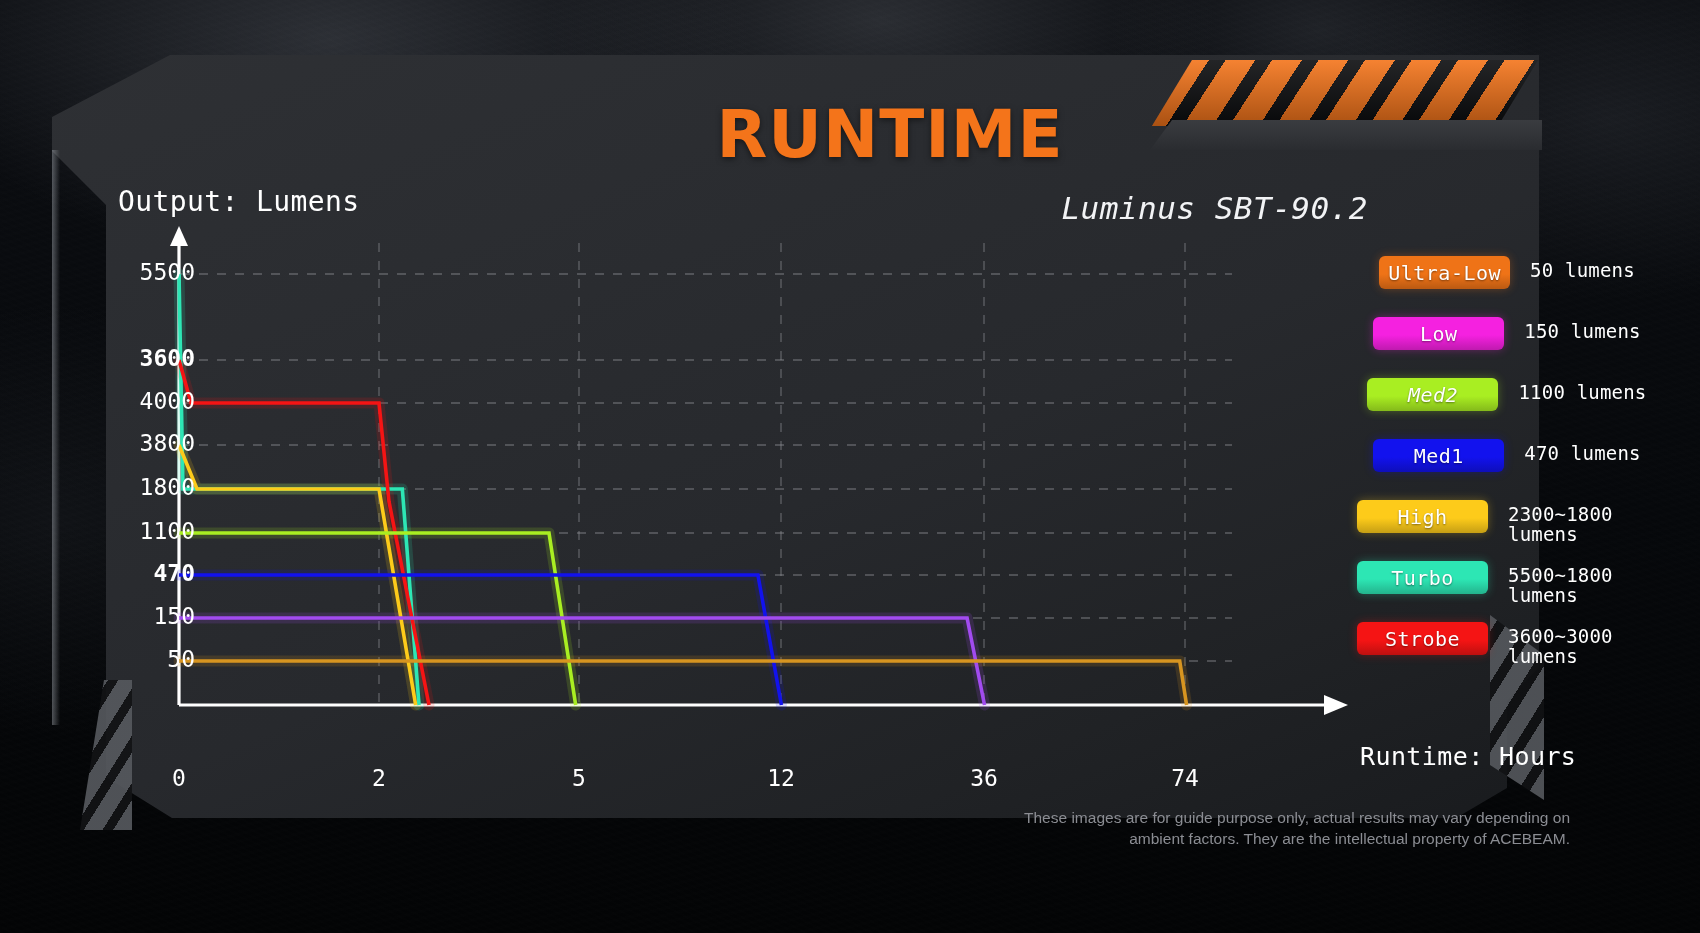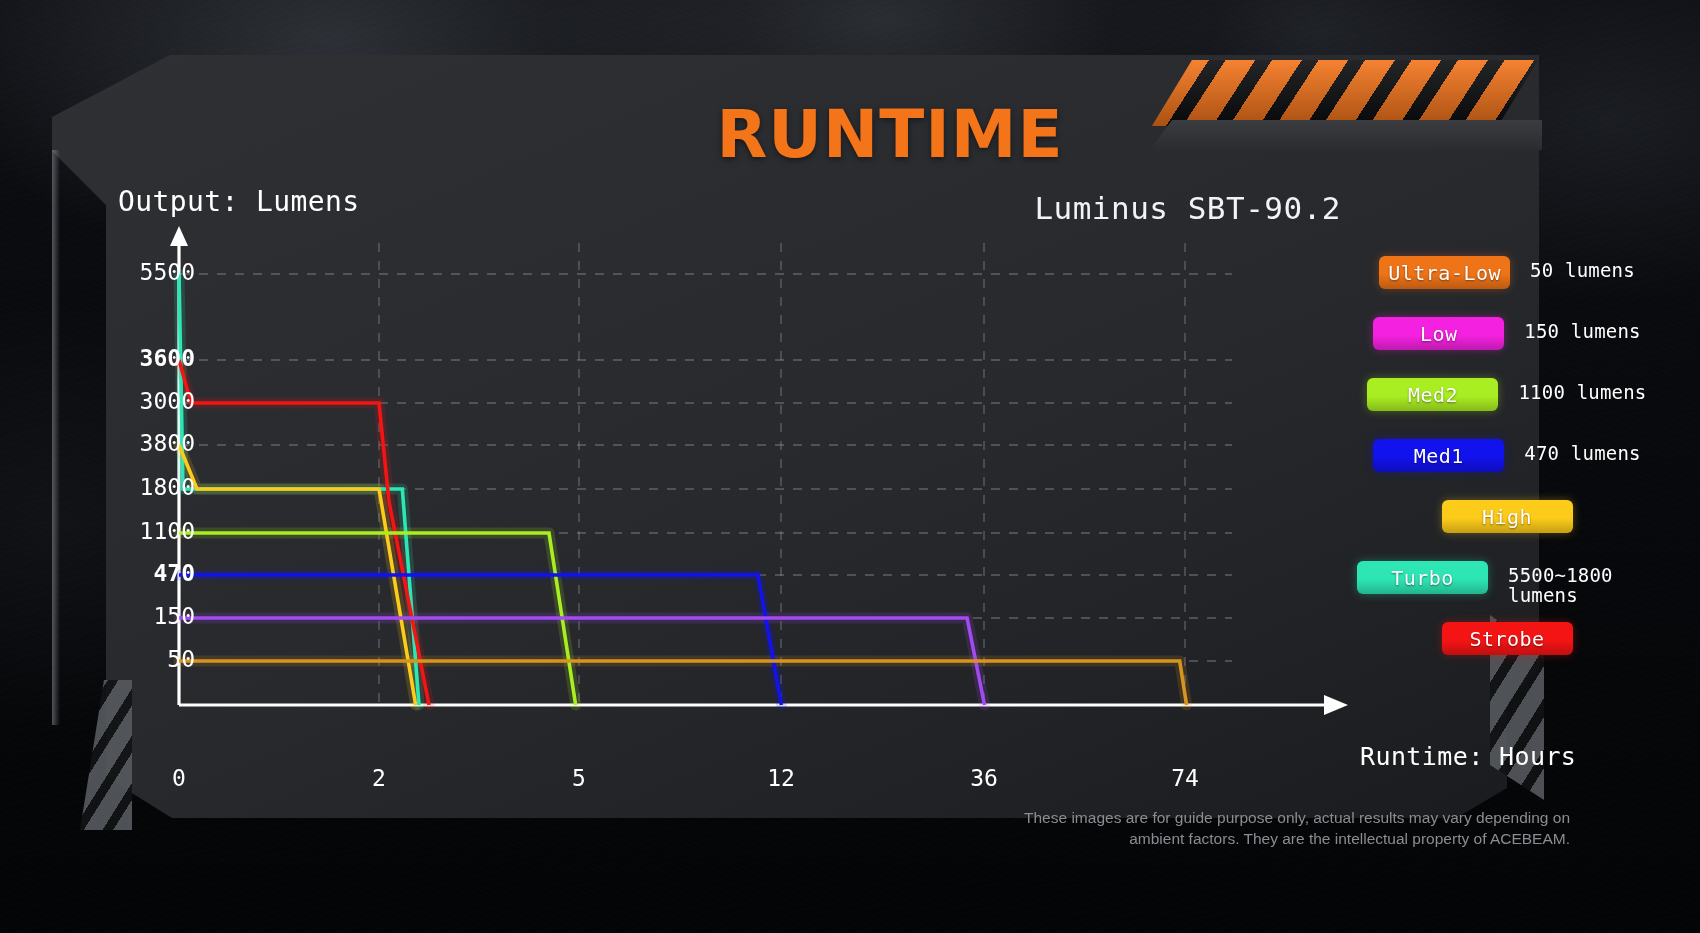--- a/index.html
+++ b/index.html
@@ -84,23 +84,23 @@
   
   #title{
     position:absolute; left:680px; top:96px; width:420px;
     text-align:center;
     font-family:"DejaVu Sans", sans-serif;
     font-weight:bold; font-size:66px; letter-spacing:1px;
     color:#f4741a;
     text-shadow:0 2px 6px rgba(0,0,0,.5);
   }
   #subtitle{
-    position:absolute; left:861px; top:190px; width:480px;
+    position:absolute; left:888px; top:190px; width:480px;
     text-align:right;
-    font-size:31px; color:#f2f3f5; letter-spacing:.5px;
+    font-size:31px; color:#f2f3f5; letter-spacing:.5px;font-style:italic;
   }
   #y-axis-title{
     position:absolute; left:118px; top:185px;
     font-size:28px; color:#ffffff; letter-spacing:.4px;
   }
   #x-axis-title{
     position:absolute; left:1360px; top:742px;
     font-size:25px; color:#ffffff; letter-spacing:.4px;
   }
   
@@ -197,21 +197,21 @@
         <polyline points="179,445 197,489 379,489 415.66666666666663,705" fill="none" stroke="#fdcb1a" stroke-width="3.6" stroke-linejoin="miter" stroke-linecap="butt"></polyline>
         <polyline points="179,533 549,533 575.6666666666667,705" fill="none" stroke="#a9ee22" stroke-width="3.6" stroke-linejoin="miter" stroke-linecap="butt"></polyline>
         <polyline points="179,575 757.9142857142857,575 781.4229166666667,705" fill="none" stroke="#1212ee" stroke-width="3.6" stroke-linejoin="miter" stroke-linecap="butt"></polyline>
         <polyline points="179,618 967.0833333333333,618 984.5289473684211,705" fill="none" stroke="#a24bf0" stroke-width="3.6" stroke-linejoin="miter" stroke-linecap="butt"></polyline>
         <polyline points="179,661 1179.7105263157896,661 1186.586842105263,705" fill="none" stroke="#d79520" stroke-width="3.6" stroke-linejoin="miter" stroke-linecap="butt"></polyline>
       </g>
   </svg>
   <div id="ytick-col">
       <div class="ytick" style="top: 259px;">5500</div>
       <div class="ytick" style="top: 345px; font-weight: bold;">3600</div>
-      <div class="ytick" style="top: 388px;">3000</div>
+      <div class="ytick" style="top: 388px;">4000</div>
       <div class="ytick" style="top: 430px;">3800</div>
       <div class="ytick" style="top: 474px;">1800</div>
       <div class="ytick" style="top: 518px;">1100</div>
       <div class="ytick" style="top: 560px; font-weight: bold;">470</div>
       <div class="ytick" style="top: 603px;">150</div>
       <div class="ytick" style="top: 646px;">50</div>
     </div>
   <div id="xtick-row">
       <div class="xtick" style="left: 139px;">0</div>
       <div class="xtick" style="left: 339px;">2</div>
@@ -225,32 +225,34 @@
 <div id="legend">
     <div class="legend-row">
       <div class="legend-chip" style="background: linear-gradient(rgb(239, 115, 23) 0%, rgb(239, 115, 23) 55%, rgba(0, 0, 0, 0.22) 100%), rgb(239, 115, 23); color: rgb(255, 255, 255); box-shadow: rgba(239, 115, 23, 0.333) 0px 0px 10px;">Ultra-Low</div>
       <div class="legend-val">50 lumens</div>
     </div>
     <div class="legend-row">
       <div class="legend-chip" style="background: linear-gradient(rgb(245, 33, 224) 0%, rgb(245, 33, 224) 55%, rgba(0, 0, 0, 0.22) 100%), rgb(245, 33, 224); color: rgb(255, 255, 255); box-shadow: rgba(245, 33, 224, 0.333) 0px 0px 10px;">Low</div>
       <div class="legend-val">150 lumens</div>
     </div>
     <div class="legend-row">
-      <div class="legend-chip" style="background: linear-gradient(rgb(169, 238, 34) 0%, rgb(169, 238, 34) 55%, rgba(0, 0, 0, 0.22) 100%), rgb(169, 238, 34); color: rgb(255, 255, 255); box-shadow: rgba(169, 238, 34, 0.333) 0px 0px 10px;">Med2</div>
+      <div class="legend-chip" style="background: linear-gradient(rgb(169, 238, 34) 0%, rgb(169, 238, 34) 55%, rgba(0, 0, 0, 0.22) 100%), rgb(169, 238, 34); color: rgb(255, 255, 255); box-shadow: rgba(169, 238, 34, 0.333) 0px 0px 10px; font-style: italic;">Med2</div>
       <div class="legend-val">1100 lumens</div>
     </div>
     <div class="legend-row">
       <div class="legend-chip" style="background: linear-gradient(rgb(18, 18, 238) 0%, rgb(18, 18, 238) 55%, rgba(0, 0, 0, 0.22) 100%), rgb(18, 18, 238); color: rgb(255, 255, 255); box-shadow: rgba(18, 18, 238, 0.333) 0px 0px 10px;">Med1</div>
       <div class="legend-val">470 lumens</div>
     </div>
     <div class="legend-row">
       <div class="legend-chip" style="background: linear-gradient(rgb(253, 203, 26) 0%, rgb(253, 203, 26) 55%, rgba(0, 0, 0, 0.22) 100%), rgb(253, 203, 26); color: rgb(255, 255, 255); box-shadow: rgba(253, 203, 26, 0.333) 0px 0px 10px;">High</div>
+      <div class="legend-val">2300~1800 lumens</div>
     </div>
     <div class="legend-row">
       <div class="legend-chip" style="background: linear-gradient(rgb(45, 230, 180) 0%, rgb(45, 230, 180) 55%, rgba(0, 0, 0, 0.22) 100%), rgb(45, 230, 180); color: rgb(255, 255, 255); box-shadow: rgba(45, 230, 180, 0.333) 0px 0px 10px;">Turbo</div>
       <div class="legend-val">5500~1800 lumens</div>
     </div>
     <div class="legend-row">
       <div class="legend-chip" style="background: linear-gradient(rgb(245, 20, 20) 0%, rgb(245, 20, 20) 55%, rgba(0, 0, 0, 0.22) 100%), rgb(245, 20, 20); color: rgb(255, 255, 255); box-shadow: rgba(245, 20, 20, 0.333) 0px 0px 10px;">Strobe</div>
+      <div class="legend-val">3600~3000 lumens</div>
     </div>
   </div>
 
 <div id="disclaimer">These images are for guide purpose only, actual results may vary depending on ambient factors. They are the intellectual property of ACEBEAM.</div>
 
 </body></html>

